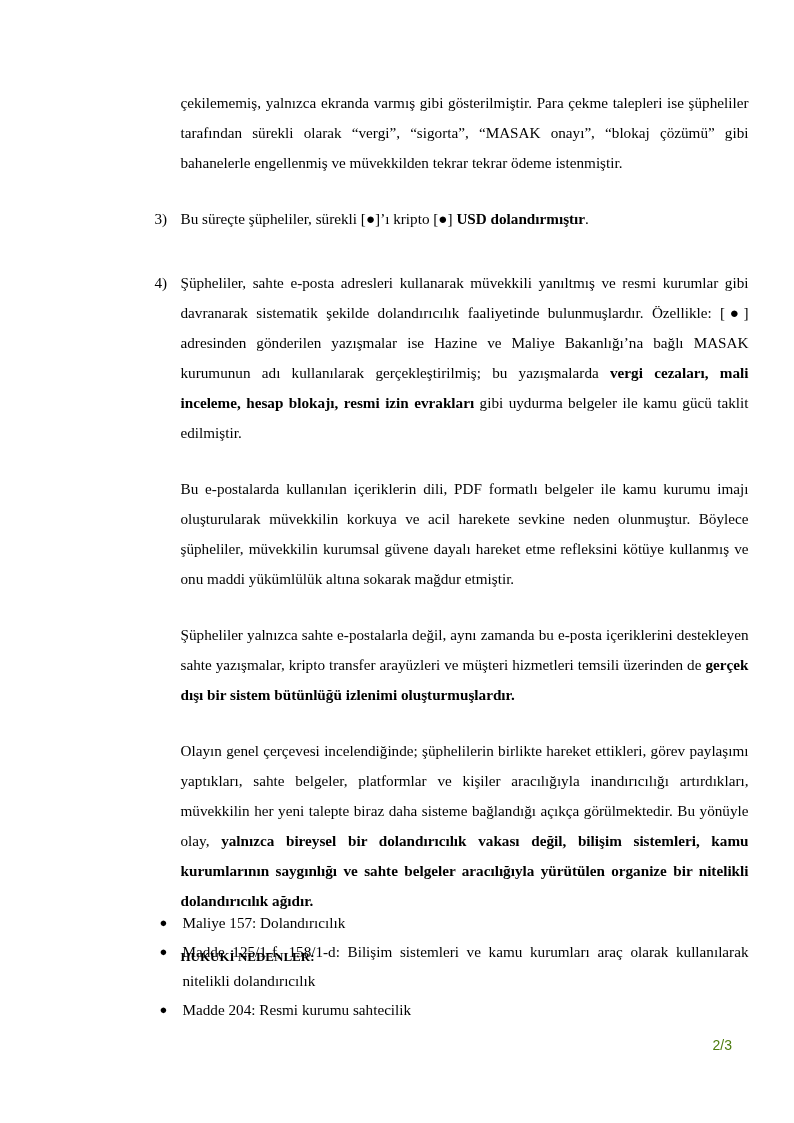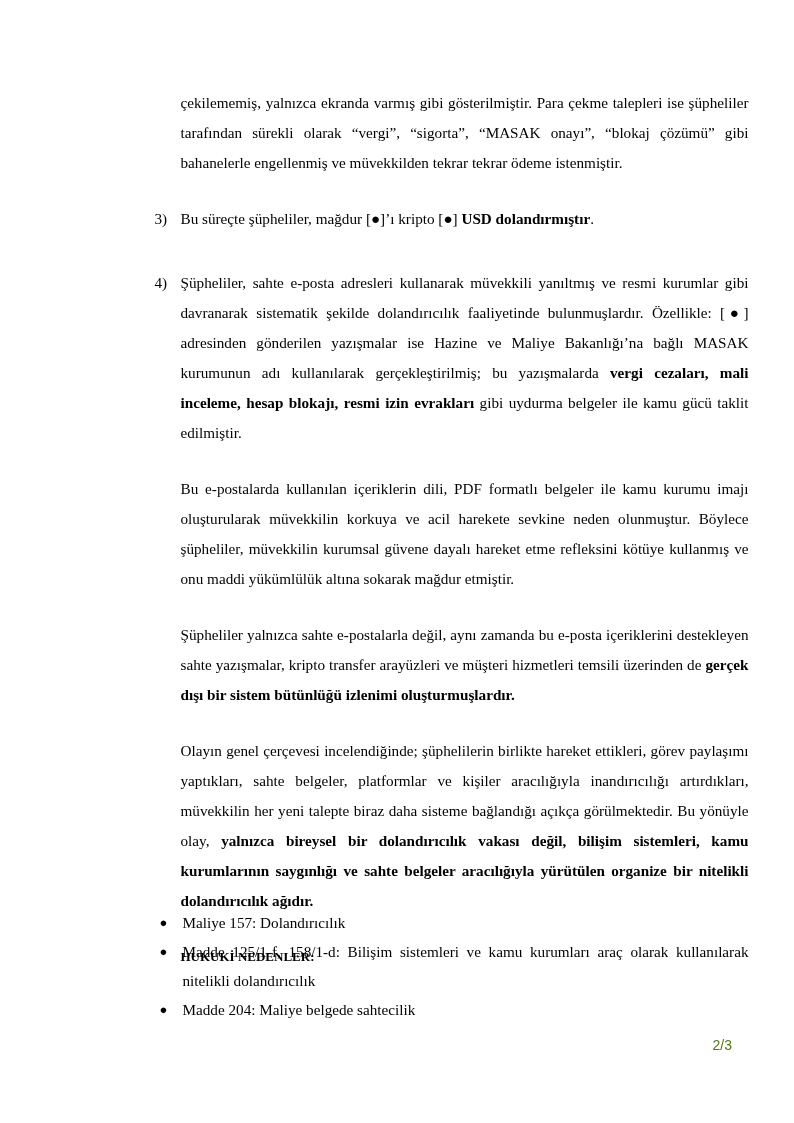--- a/index.html
+++ b/index.html
@@ -117,21 +117,21 @@
 <div class="page">
 
   <div class="body-col">
 
     <p class="para"><span>çekilememiş, yalnızca ekranda varmış gibi gösterilmiştir. Para çekme talepleri ise şüpheliler tarafından sürekli olarak “vergi”, “sigorta”, “MASAK onayı”, “blokaj çözümü” gibi bahanelerle engellenmiş ve müvekkilden tekrar tekrar ödeme istenmiştir.</span></p>
 
     <div class="spacer-md"></div>
 
     <div class="num-item">
       <span class="num">3)</span>
-      <p class="para"><span>Bu süreçte şüpheliler, mağdur </span><span class="ph">[●]</span><span>’ı kripto </span><span class="ph">[●]</span><b> USD dolandırmıştır</b><span>.</span></p>
+      <p class="para"><span>Bu süreçte şüpheliler, sürekli </span><span class="ph">[●]</span><span>’ı kripto </span><span class="ph">[●]</span><b> USD dolandırmıştır</b><span>.</span></p>
     </div>
 
     <div class="spacer-lg"></div>
 
     <div class="num-item">
       <span class="num">4)</span>
       <p class="para"><span> Şüpheliler, sahte e-posta adresleri kullanarak müvekkili yanıltmış ve resmi kurumlar gibi davranarak sistematik şekilde dolandırıcılık faaliyetinde bulunmuşlardır. Özellikle: </span><span class="ph">[●]</span><span> adresinden gönderilen yazışmalar ise Hazine ve Maliye Bakanlığı’na bağlı MASAK kurumunun adı kullanılarak gerçekleştirilmiş; bu yazışmalarda </span><b>vergi cezaları, mali inceleme, hesap blokajı, resmi izin evrakları</b><span> gibi uydurma belgeler ile kamu gücü taklit edilmiştir.</span></p>
     </div>
 
     <div class="spacer-md"></div>
@@ -157,19 +157,19 @@
     <li>
       <span class="bullet">●</span>
       <span>Maliye 157: Dolandırıcılık</span>
     </li>
     <li>
       <span class="bullet">●</span>
       <span>Madde 125/1-f, 158/1-d: Bilişim sistemleri ve kamu kurumları araç olarak kullanılarak nitelikli dolandırıcılık</span>
     </li>
     <li>
       <span class="bullet">●</span>
-      <span>Madde 204: Maliye belgede sahtecilik</span>
+      <span>Madde 204: Resmi kurumu sahtecilik</span>
     </li>
   </ul>
 
   <div class="page-number">2/3</div>
 
 </div>
 
 </body></html>

